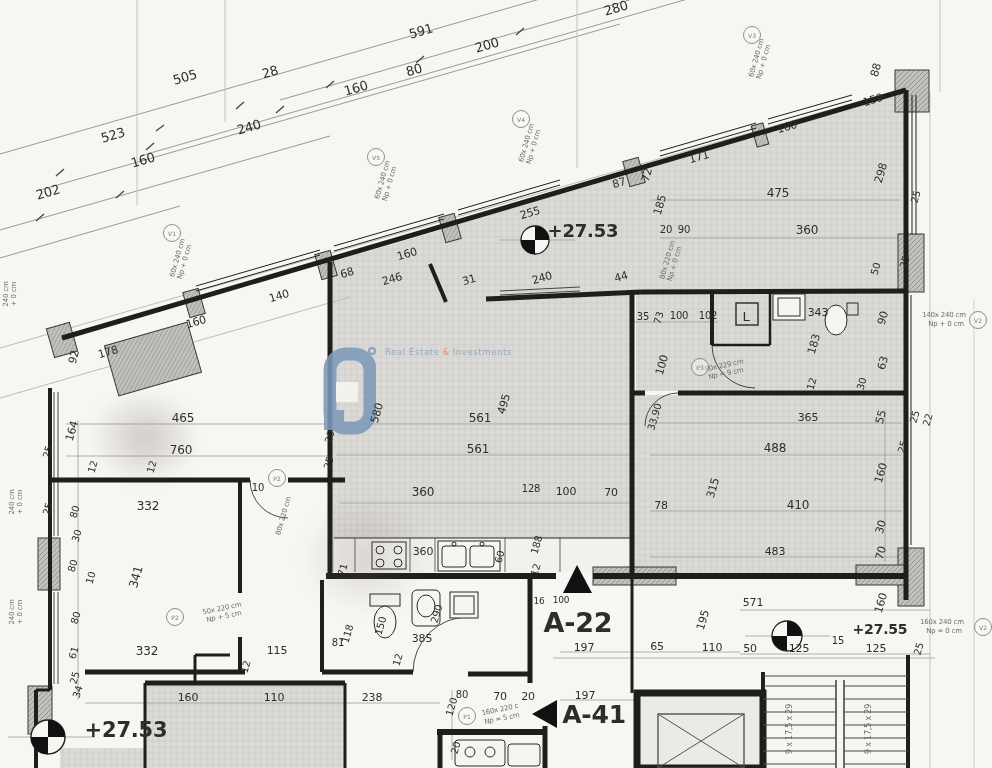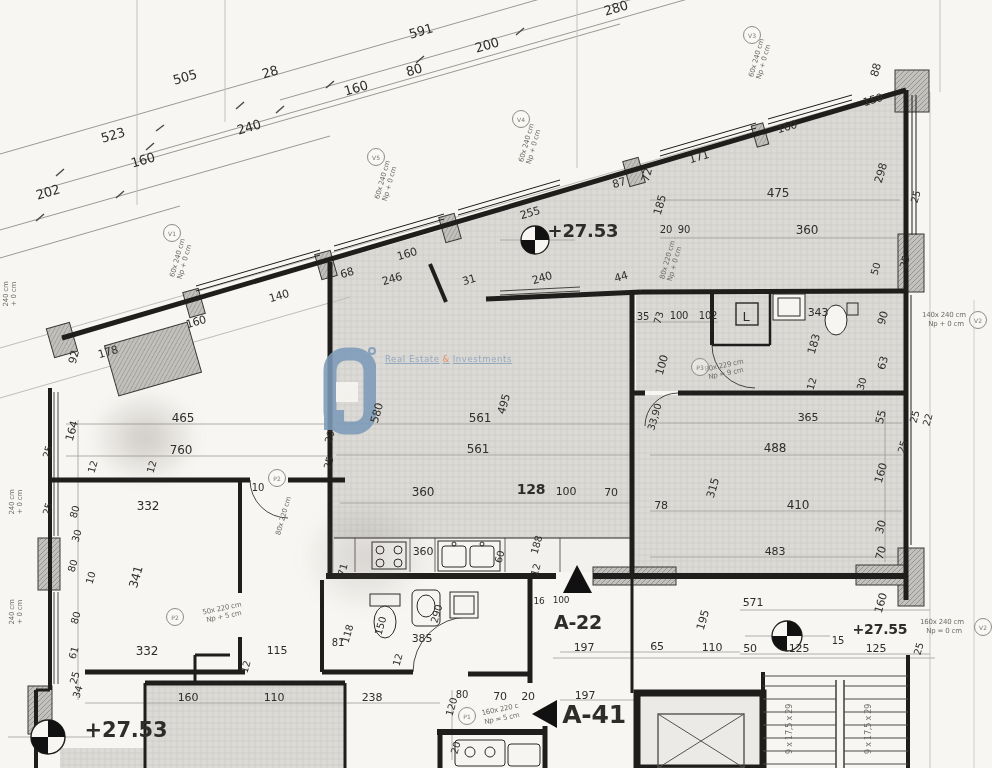--- a/index.html
+++ b/index.html
@@ -11,21 +11,21 @@
   .lbl{position:absolute;color:#2e2d2b;white-space:nowrap;line-height:1;letter-spacing:-0.2px;}
   .mk{position:absolute;width:16px;height:16px;border:1px solid #8f8d88;border-radius:50%;
       font-size:6px;color:#7c7a75;display:flex;align-items:center;justify-content:center;
       transform:translate(-50%,-50%);background:rgba(250,250,247,.45);z-index:6;}
   #watermark{position:absolute;left:322px;top:346px;display:flex;gap:9px;align-items:flex-start;
              opacity:.88;z-index:5;}
   #wm-text{display:flex;flex-direction:column;}
   #wm-brand{display:flex;gap:11px;font-size:41px;font-weight:800;line-height:1;}
   #wm-primary{color:#E8845B;}
   #wm-secondary{color:#8CA2BD;}
-  #wm-tagline{margin-top:8px;font-size:8.5px;letter-spacing:.6px;color:#8CA2BD;display:flex;gap:3px;text-decoration:underline;}
+  #wm-tagline{margin-top:1px;font-size:8.5px;letter-spacing:.6px;color:#8CA2BD;display:flex;gap:3px;}
   #wm-tagline .amp{color:#E8845B;}
 </style>
 </head>
 <body>
 
 <div id="canvas">
 
   <svg id="drawing" width="992" height="768" viewBox="0 0 992 768">
     <defs>
       <pattern id="hatch" width="6" height="6" patternUnits="userSpaceOnUse">
@@ -329,21 +329,21 @@
       <span class="lbl" style="left: 775px; top: 551px; font-size: 11px; transform: translate(-50%, -50%) rotate(0deg);">483</span>
       <span class="lbl" style="left: 661px; top: 505px; font-size: 11px; transform: translate(-50%, -50%) rotate(0deg);">78</span>
       <span class="lbl" style="left: 903px; top: 447px; font-size: 10px; transform: translate(-50%, -50%) rotate(-74deg);">25</span>
       <span class="lbl" style="left: 915px; top: 417px; font-size: 10px; transform: translate(-50%, -50%) rotate(-74deg);">25</span>
       <span class="lbl" style="left: 928px; top: 420px; font-size: 10px; transform: translate(-50%, -50%) rotate(-74deg);">22</span>
       <span class="lbl" style="left: 377px; top: 413px; font-size: 11px; transform: translate(-50%, -50%) rotate(-74deg);">580</span>
       <span class="lbl" style="left: 480px; top: 418px; font-size: 12px; transform: translate(-50%, -50%) rotate(0deg);">561</span>
       <span class="lbl" style="left: 478px; top: 449px; font-size: 12px; transform: translate(-50%, -50%) rotate(0deg);">561</span>
       <span class="lbl" style="left: 504px; top: 404px; font-size: 11px; transform: translate(-50%, -50%) rotate(-74deg);">495</span>
       <span class="lbl" style="left: 423px; top: 492px; font-size: 12px; transform: translate(-50%, -50%) rotate(0deg);">360</span>
-      <span class="lbl" style="left: 531px; top: 489px; font-size: 14px; transform: translate(-50%, -50%) rotate(0deg); font-weight: bold;">128</span>
+      <span class="lbl" style="left: 531px; top: 489px; font-size: 10px; transform: translate(-50%, -50%) rotate(0deg);">128</span>
       <span class="lbl" style="left: 566px; top: 491px; font-size: 11px; transform: translate(-50%, -50%) rotate(0deg);">100</span>
       <span class="lbl" style="left: 611px; top: 492px; font-size: 11px; transform: translate(-50%, -50%) rotate(0deg);">70</span>
       <span class="lbl" style="left: 330px; top: 437px; font-size: 10px; transform: translate(-50%, -50%) rotate(-74deg);">20</span>
       <span class="lbl" style="left: 329px; top: 463px; font-size: 10px; transform: translate(-50%, -50%) rotate(-74deg);">25</span>
       <span class="lbl" style="left: 537px; top: 545px; font-size: 10px; transform: translate(-50%, -50%) rotate(-74deg);">188</span>
       <span class="lbl" style="left: 539px; top: 601px; font-size: 9px; transform: translate(-50%, -50%) rotate(0deg);">16</span>
       <span class="lbl" style="left: 561px; top: 600px; font-size: 9px; transform: translate(-50%, -50%) rotate(0deg);">100</span>
       <span class="lbl" style="left: 423px; top: 551px; font-size: 11px; transform: translate(-50%, -50%) rotate(0deg);">360</span>
       <span class="lbl" style="left: 500px; top: 557px; font-size: 10px; transform: translate(-50%, -50%) rotate(-74deg);">60</span>
       <span class="lbl" style="left: 536px; top: 570px; font-size: 10px; transform: translate(-50%, -50%) rotate(-74deg);">12</span>
@@ -391,21 +391,21 @@
       <span class="lbl" style="left: 753px; top: 602px; font-size: 11px; transform: translate(-50%, -50%) rotate(0deg);">571</span>
       <span class="lbl" style="left: 881px; top: 603px; font-size: 11px; transform: translate(-50%, -50%) rotate(-74deg);">160</span>
       <span class="lbl" style="left: 838px; top: 641px; font-size: 10px; transform: translate(-50%, -50%) rotate(0deg); text-align: center;">15</span>
       <span class="lbl" style="left: 799px; top: 648px; font-size: 11px; transform: translate(-50%, -50%) rotate(0deg);">125</span>
       <span class="lbl" style="left: 876px; top: 648px; font-size: 11px; transform: translate(-50%, -50%) rotate(0deg);">125</span>
       <span class="lbl" style="left: 750px; top: 648px; font-size: 11px; transform: translate(-50%, -50%) rotate(0deg);">50</span>
       <span class="lbl" style="left: 919px; top: 649px; font-size: 10px; transform: translate(-50%, -50%) rotate(-74deg);">25</span>
       <span class="lbl" style="left: 583px; top: 231px; font-size: 18px; font-weight: 700; transform: translate(-50%, -50%) rotate(0deg);">+27.53</span>
       <span class="lbl" style="left: 126px; top: 730px; font-size: 21px; font-weight: 700; transform: translate(-50%, -50%) rotate(0deg);">+27.53</span>
       <span class="lbl" style="left: 880px; top: 629px; font-size: 14px; font-weight: 700; transform: translate(-50%, -50%) rotate(0deg);">+27.55</span>
-      <span class="lbl" style="left: 578px; top: 622px; font-size: 19px; font-weight: 700; transform: translate(-50%, -50%) rotate(0deg);">A-22</span>
+      <span class="lbl" style="left: 578px; top: 622px; font-size: 27px; font-weight: 700; transform: translate(-50%, -50%) rotate(0deg);">A-22</span>
       <span class="lbl" style="left: 594px; top: 714px; font-size: 25px; font-weight: 700; transform: translate(-50%, -50%) rotate(0deg);">A-41</span>
       <span class="lbl" style="left: 790px; top: 729px; font-size: 8px; color: rgb(109, 107, 102); transform: translate(-50%, -50%) rotate(-90deg);">9 x 17,5 x 29</span>
       <span class="lbl" style="left: 869px; top: 729px; font-size: 8px; color: rgb(109, 107, 102); transform: translate(-50%, -50%) rotate(-90deg);">9 x 17,5 x 29</span>
       <span class="lbl" style="left: 668px; top: 260px; font-size: 7px; color: rgb(109, 107, 102); transform: translate(-50%, -50%) rotate(-74deg);">80x 220 cm</span>
       <span class="lbl" style="left: 675px; top: 264px; font-size: 7px; color: rgb(109, 107, 102); transform: translate(-50%, -50%) rotate(-74deg);">Np + 0 cm</span>
       <span class="lbl" style="left: 724px; top: 366px; font-size: 7px; color: rgb(109, 107, 102); transform: translate(-50%, -50%) rotate(-12deg);">80x 229 cm</span>
       <span class="lbl" style="left: 726px; top: 374px; font-size: 7px; color: rgb(109, 107, 102); transform: translate(-50%, -50%) rotate(-12deg);">Np = 9 cm</span>
       <span class="lbl" style="left: 222px; top: 609px; font-size: 7px; color: rgb(109, 107, 102); transform: translate(-50%, -50%) rotate(-12deg);">50x 220 cm</span>
       <span class="lbl" style="left: 224px; top: 617px; font-size: 7px; color: rgb(109, 107, 102); transform: translate(-50%, -50%) rotate(-12deg);">Np + 5 cm</span>
       <span class="lbl" style="left: 500px; top: 710px; font-size: 7px; color: rgb(109, 107, 102); transform: translate(-50%, -50%) rotate(-12deg);">160x 220 c</span>

